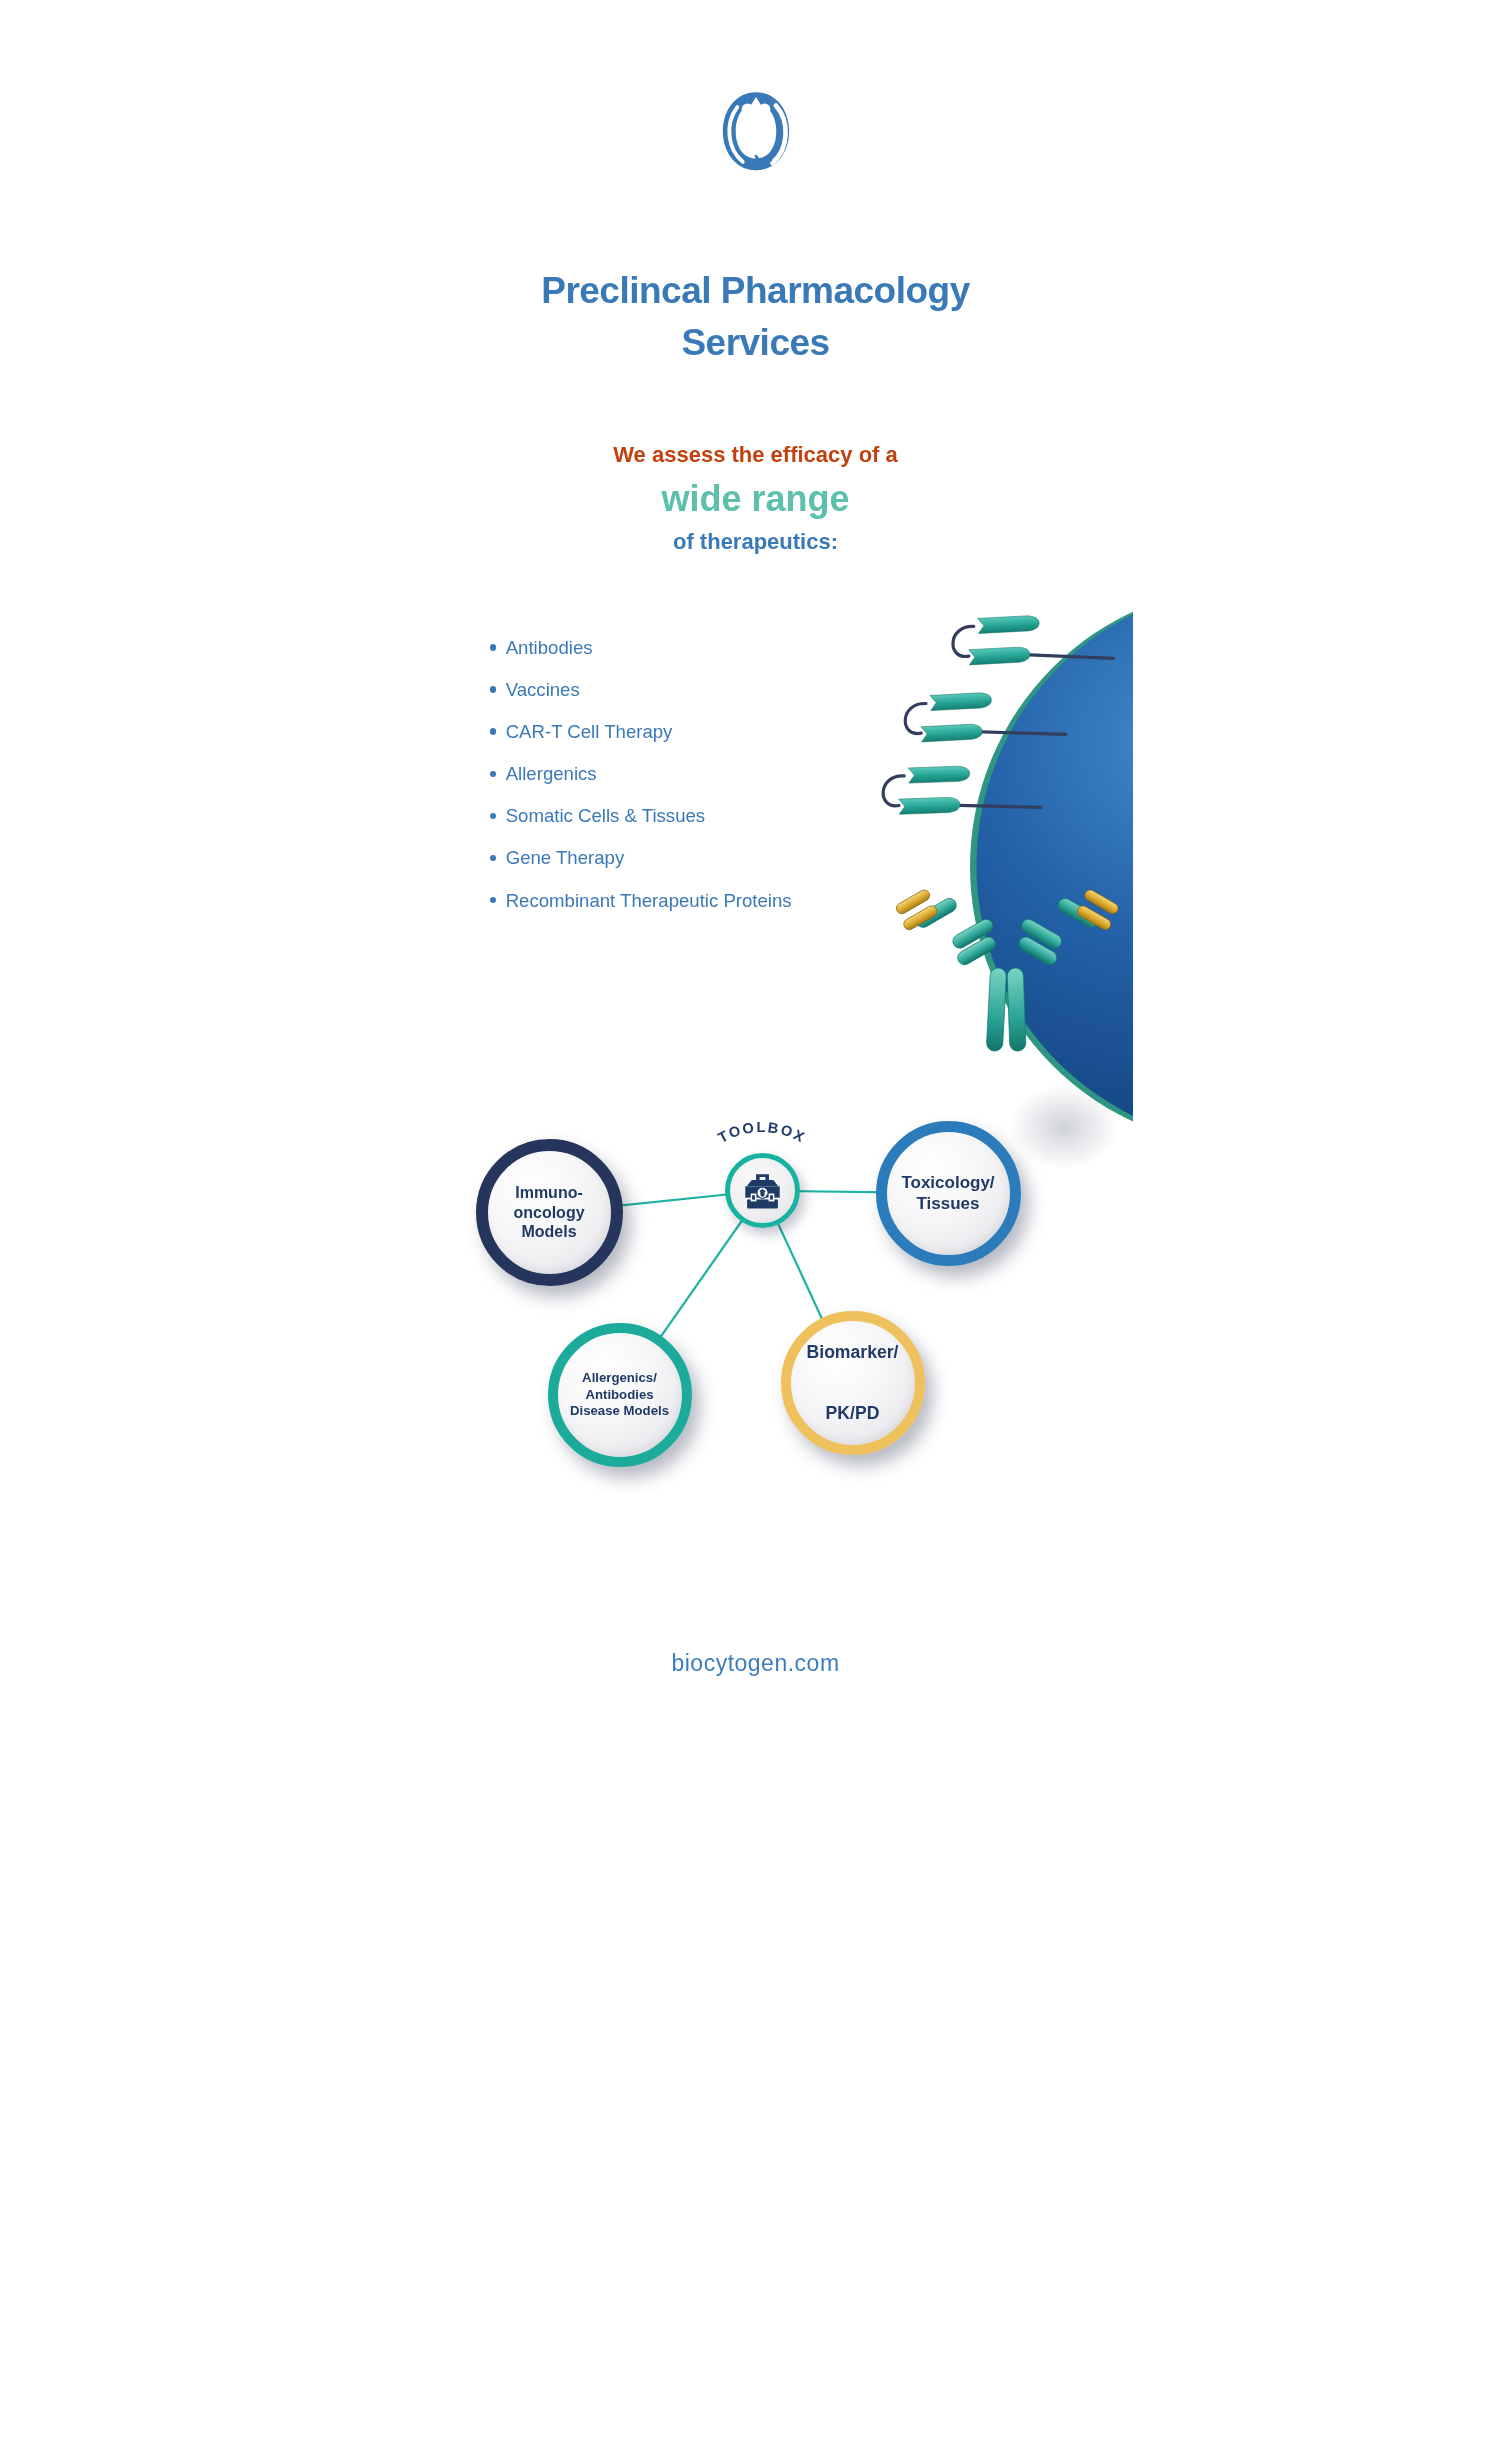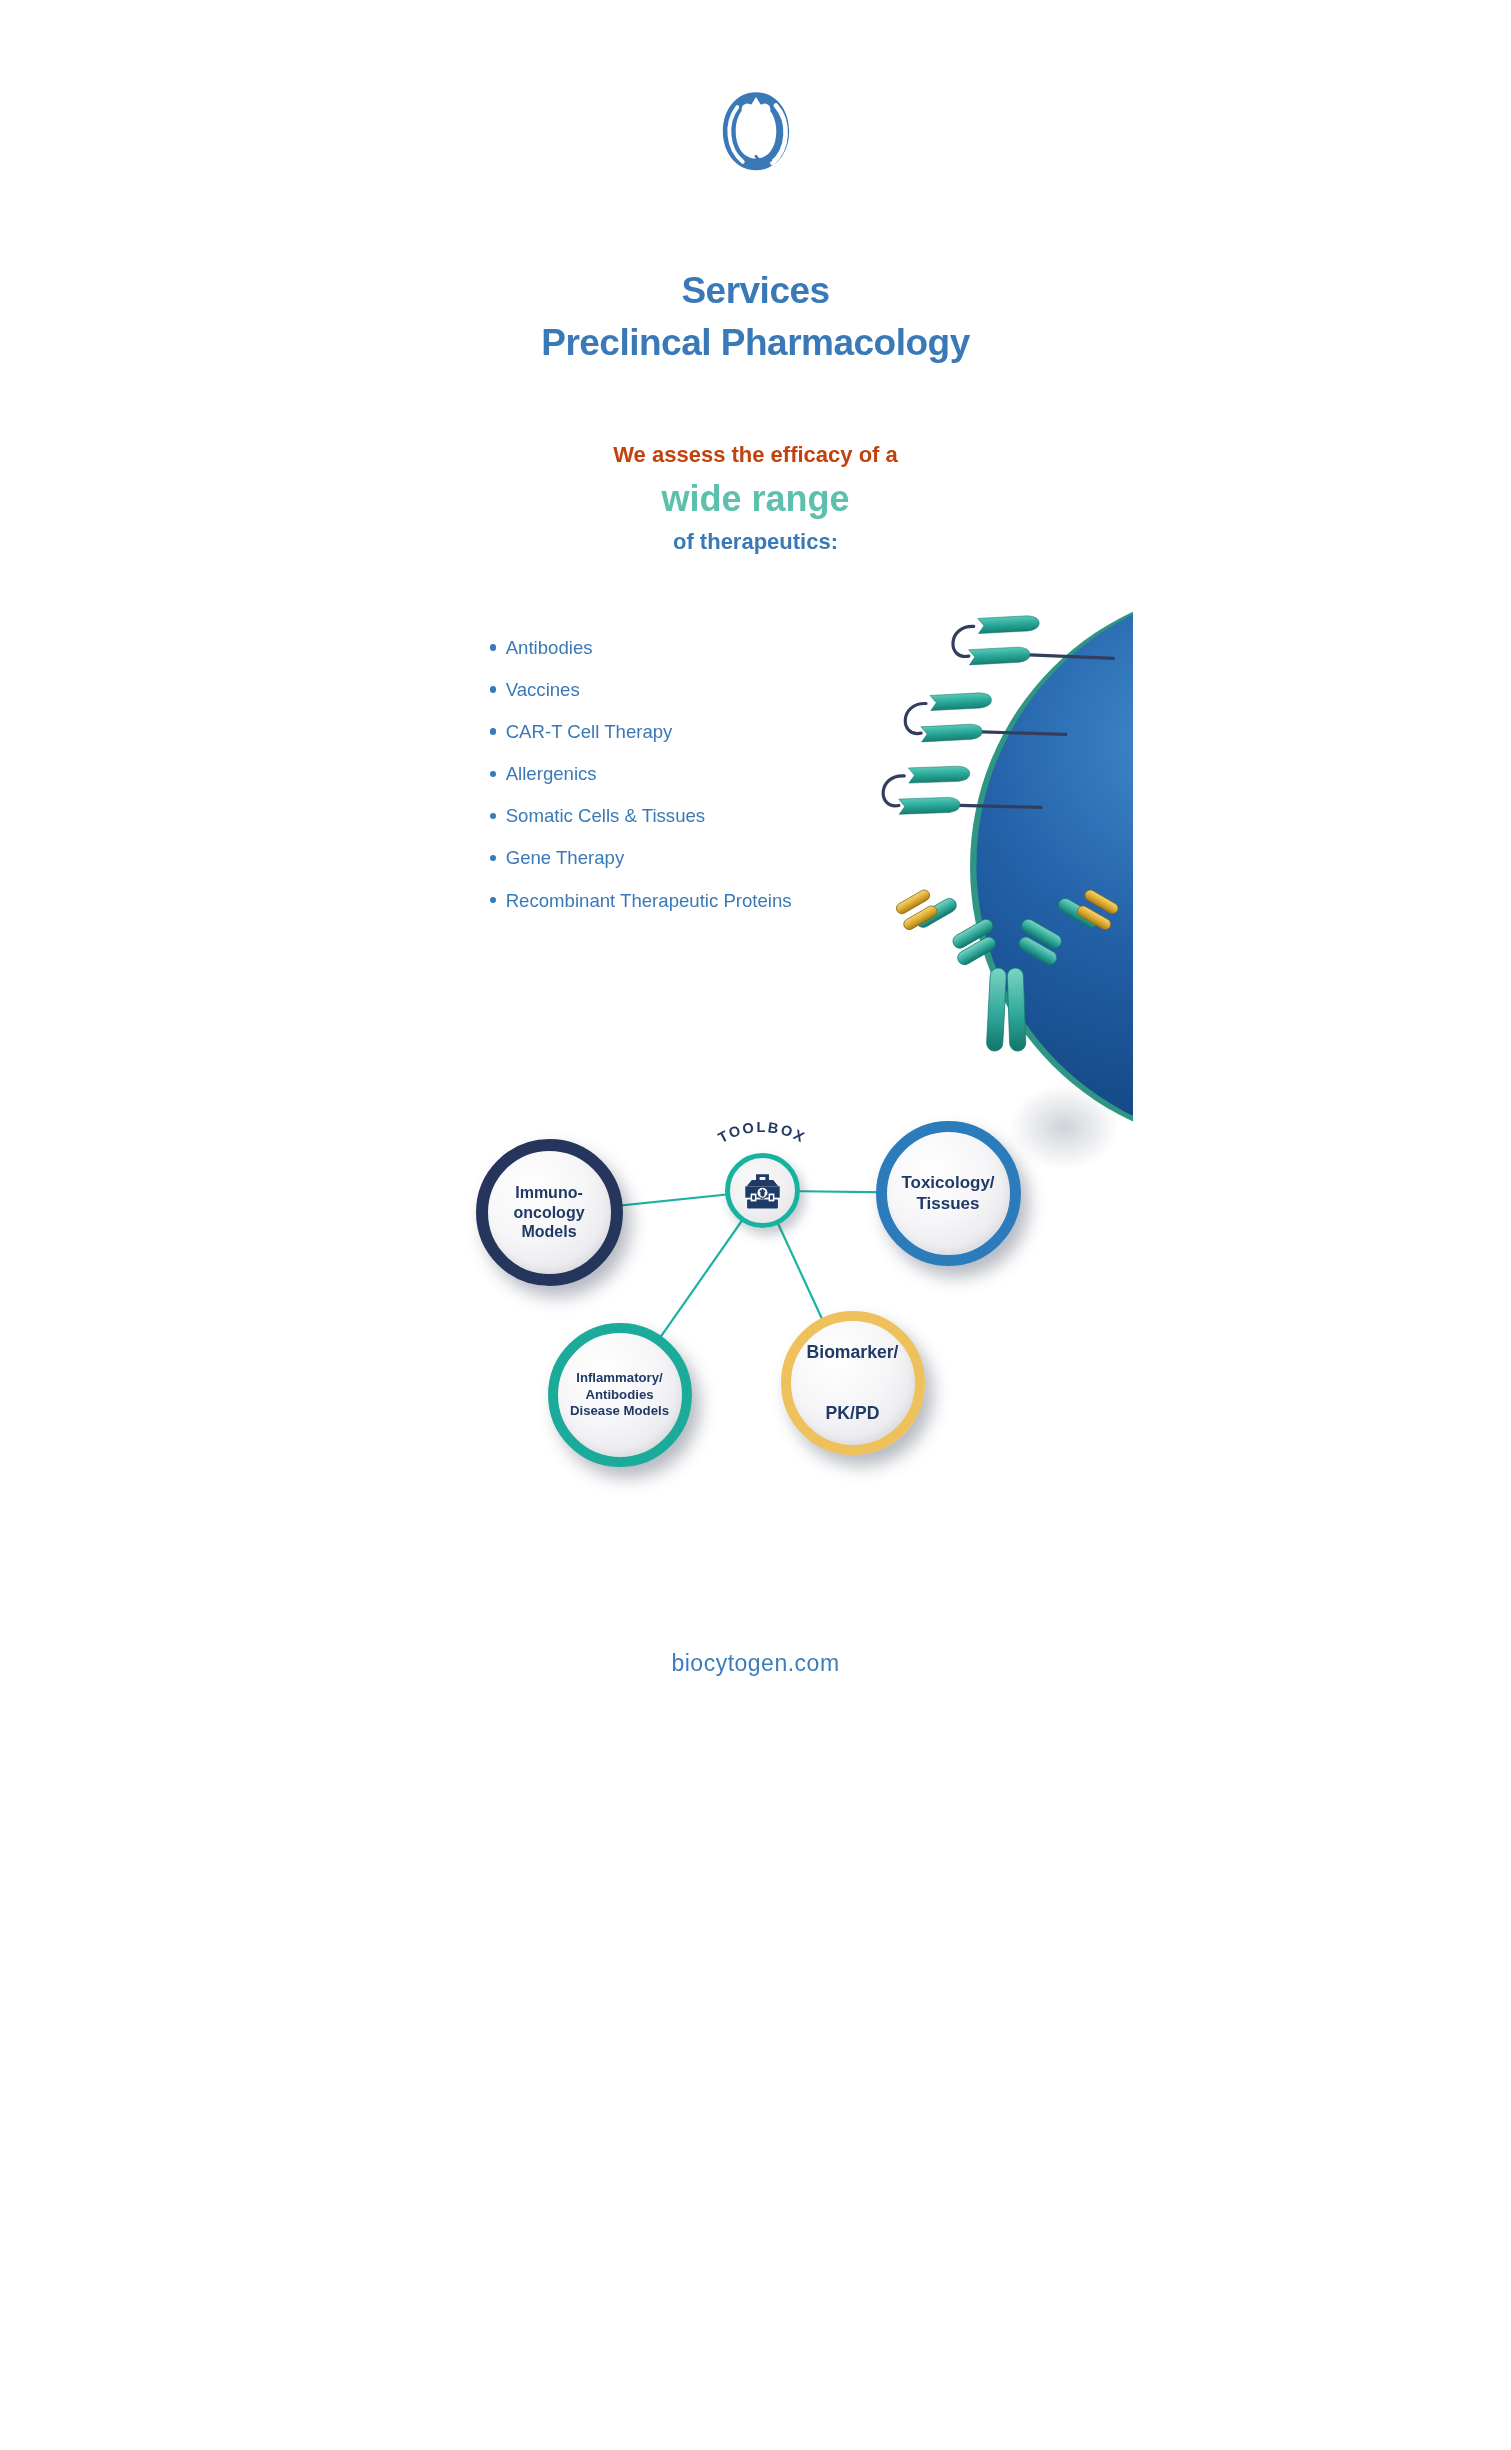--- a/index.html
+++ b/index.html
@@ -76,22 +76,22 @@
     <path d="M52,50 A80,94 0 0 0 66,190" stroke="#ffffff" stroke-width="10" fill="none" stroke-linecap="round"></path>
     <path d="M151,46 A82,96 0 0 1 142,193" stroke="#ffffff" stroke-width="12" fill="none" stroke-linecap="round"></path>
     <polygon points="100,24 84,50 116,50" fill="#ffffff"></polygon>
     <circle cx="78" cy="56" r="15" fill="#ffffff"></circle>
     <circle cx="122" cy="56" r="15" fill="#ffffff"></circle>
     <ellipse cx="100" cy="116" rx="42" ry="64" fill="#ffffff"></ellipse>
     <path d="M100,176 Q114,198 138,186" stroke="#3A79B7" stroke-width="7" fill="none" stroke-linecap="round"></path>
   </svg>
 
   <div class="title">
+    <div>Preclincal Pharmacology</div>
     <div>Services</div>
-    <div>Preclincal Pharmacology</div>
   </div>
 
   <div class="intro">
     <div class="l1">We assess the efficacy of a</div>
     <div class="l2">wide range</div>
     <div class="l3">of therapeutics:</div>
   </div>
 
   <ul class="bullets">
     <li>
@@ -206,21 +206,21 @@
   <div class="node node-immuno">
     <span class="line">Immuno-</span>
     <span class="line">oncology</span>
     <span class="line">Models</span>
   </div>
   <div class="node node-tox">
     <span class="line">Toxicology/</span>
     <span class="line">Tissues</span>
   </div>
   <div class="node node-inflam">
-    <span class="line">Inflammatory/</span>
+    <span class="line">Allergenics/</span>
     <span class="line">Antibodies</span>
     <span class="line">Disease Models</span>
   </div>
   <div class="node node-biomark">
     <span class="line">Biomarker/</span>
     <span class="line">PK/PD</span>
   </div>
 
   <div class="node node-center">
     <svg width="43" height="40" viewBox="0 0 120 110">

